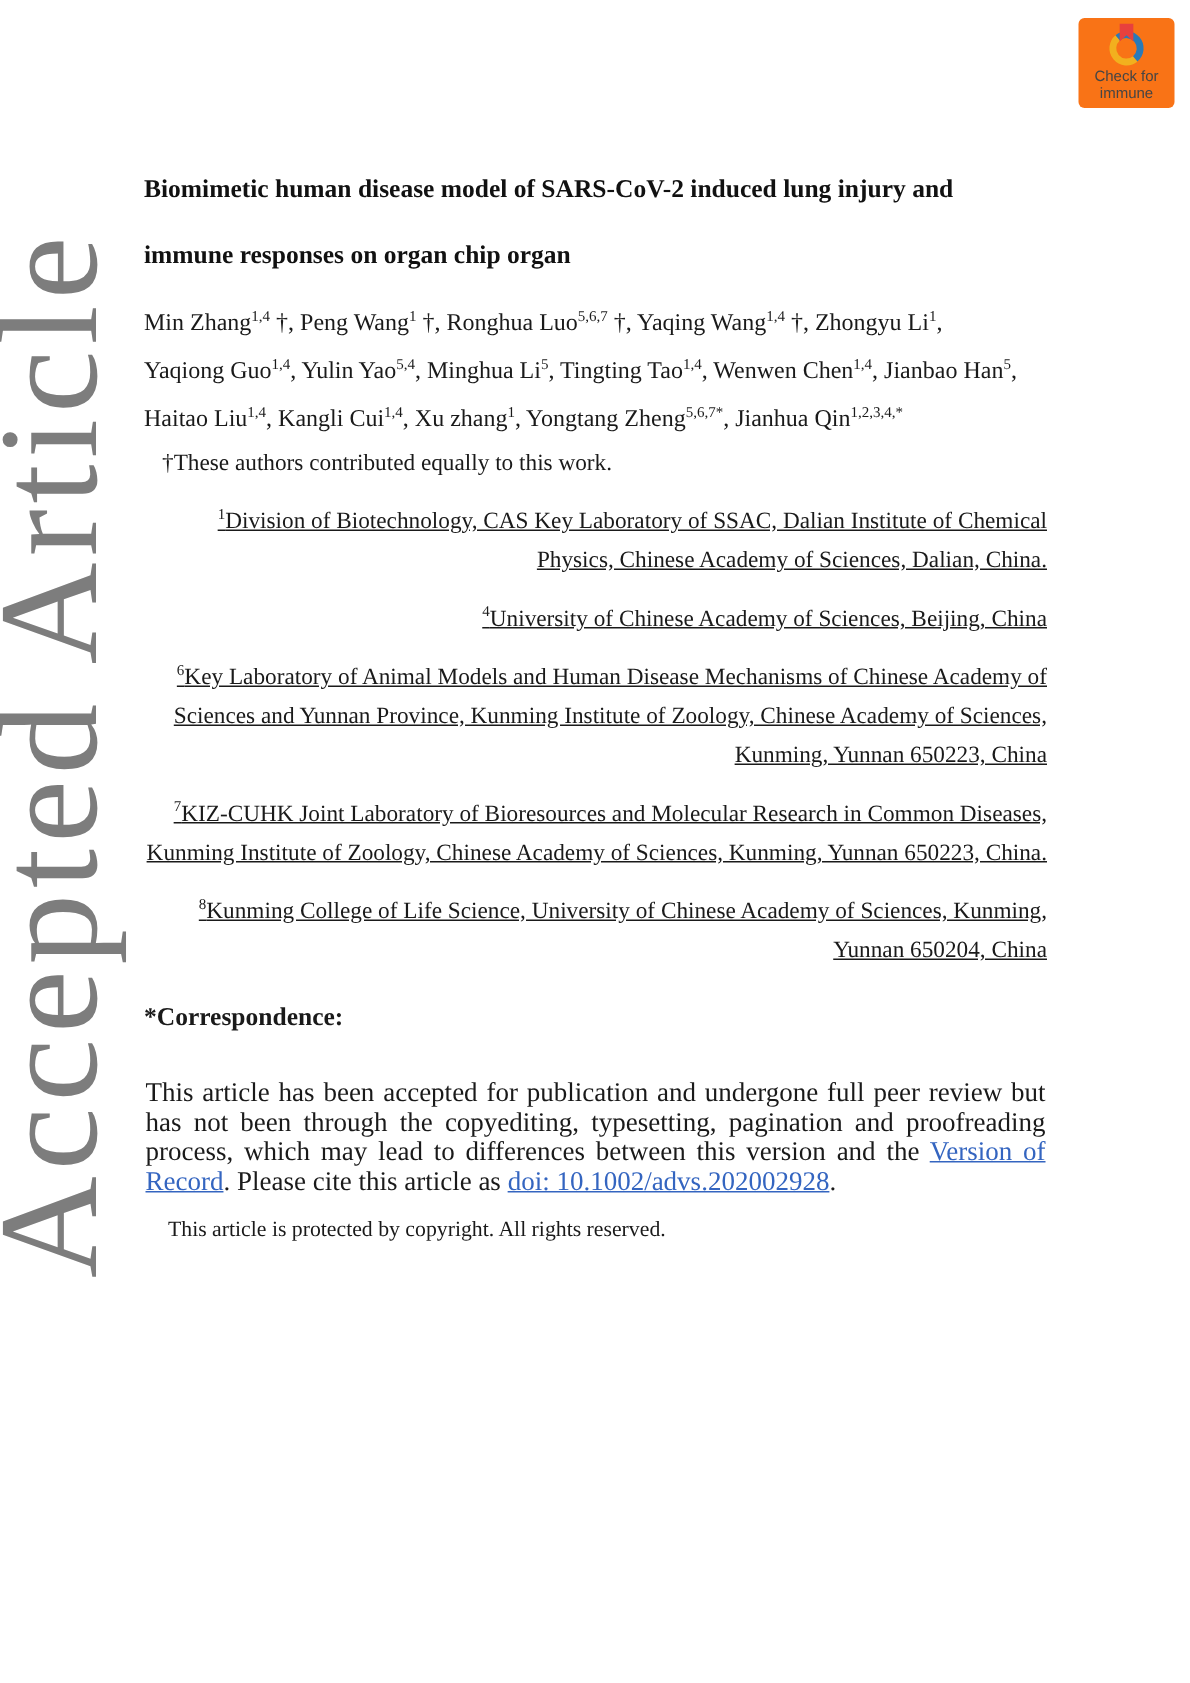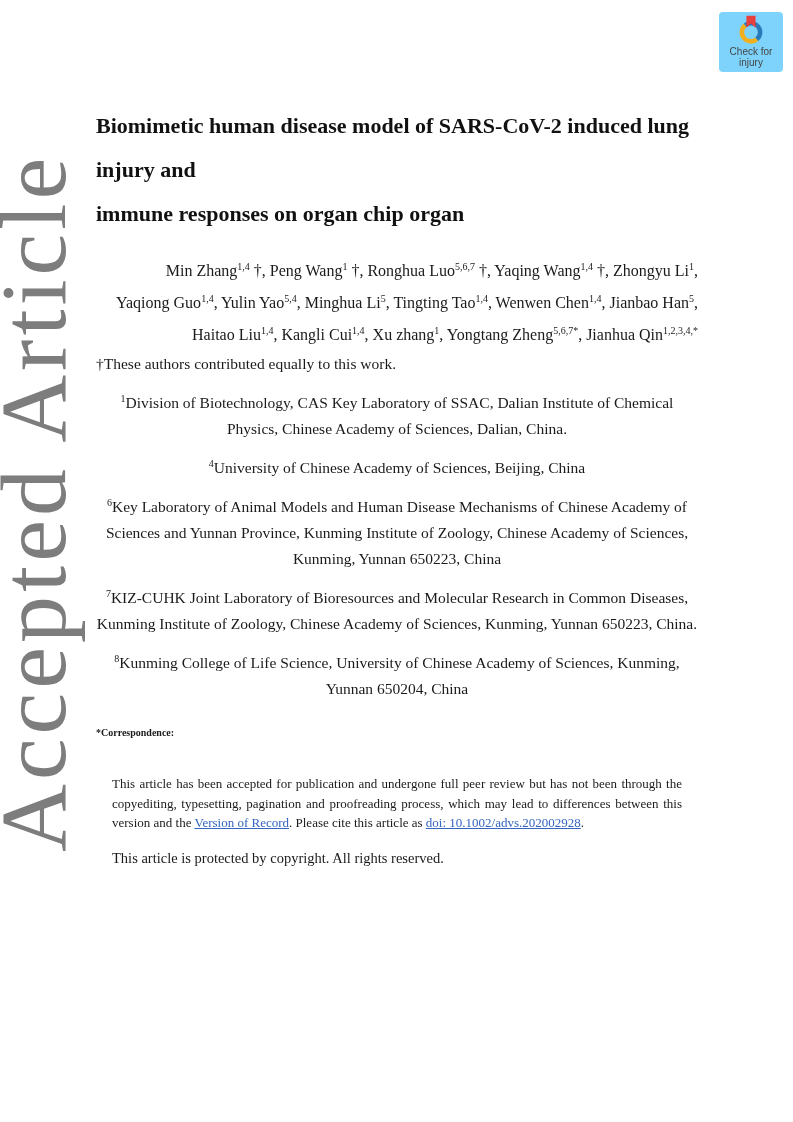--- a/index.html
+++ b/index.html
@@ -54,96 +54,97 @@
   
   .content {
     position: absolute;
     left: 96px;
     top: 0;
     width: 602px;
     padding-top: 104px;
   }
   .title {
     margin: 0;
-    font-size: 22px;
+    font-size: 17px;
     font-weight: bold;
     line-height: 44px;
     color: #111111;
   }
   .title-line { display: block; }
 
   .authors {
-    margin-top: 19px;
-    text-align: right;
+    margin-top: 8px;
+    text-align: left;
     font-size: 16px;
     line-height: 32px;
   }
   .author-line { display: block; }
 
   sup {
     font-size: 10px;
     line-height: 0;
     vertical-align: super;
   }
 
   .note {
-    margin: 0;
+    margin: 12px;
     margin-top: 0px;
     font-size: 15.5px;
     line-height: 26px;
   }
   .aff {
     margin: 0;
     margin-top: 13px;
     font-size: 15.5px;
     line-height: 26px;
-    text-align: center;
+    text-align: right;
+    text-decoration: underline;
   }
   .correspondence {
     margin: 0;
     margin-top: 18px;
-    font-size: 10px;
+    font-size: 17px;
     line-height: 26px;
     font-weight: bold;
   }
 
   .acceptance {
-    margin: 16px;
+    margin: 1px;
     margin-top: 28px;
-    font-size: 13px;
+    font-size: 18px;
     line-height: 19.5px;
     text-align: justify;
   }
   .acceptance a.doc-link {
     text-decoration: underline;
     cursor: pointer;
   }
   .copyright {
     margin: 16px;
     margin-top: 14px;
     font-size: 14.5px;
     line-height: 19.5px;
   }
 </style>
 </head>
 <body>
 
 <div class="page" style="background: rgb(255, 255, 255); color: rgb(26, 26, 26);">
 
-  <a class="badge" style="background: #7dd3fc; align-items: center;">
+  <a class="badge" style="background: #f97316; align-items: center;">
     <svg viewBox="0 0 36 34" aria-hidden="true">
       <g transform="rotate(-40 18 20)">
         <path id="cm-yellow" d="M 18 10 A 10 10 0 0 0 18 30" fill="none" stroke-width="5" stroke="#f2b01e"></path>
         <path id="cm-blue" d="M 18 10 A 10 10 0 0 1 18 30" fill="none" stroke-width="5" stroke="#2a7ab8"></path>
       </g>
       <path id="cm-red" d="M 13 2 L 23 2 L 23 15 L 18 10.5 L 13 15 Z" fill="#e8403d"></path>
     </svg>
     <div class="badge-text" style="color: rgb(69, 69, 69);">
       <span>Check for</span><br>
-      <span>injury</span>
+      <span>immune</span>
     </div>
   </a>
 
   <div class="watermark" style="color: rgb(125, 125, 125);">Accepted Article</div>
 
   <div class="content">
     <h1 class="title">
       <span class="title-line">Biomimetic human disease model of SARS-CoV-2 induced lung injury and</span>
       <span class="title-line">immune responses on organ chip organ</span>
     </h1>

